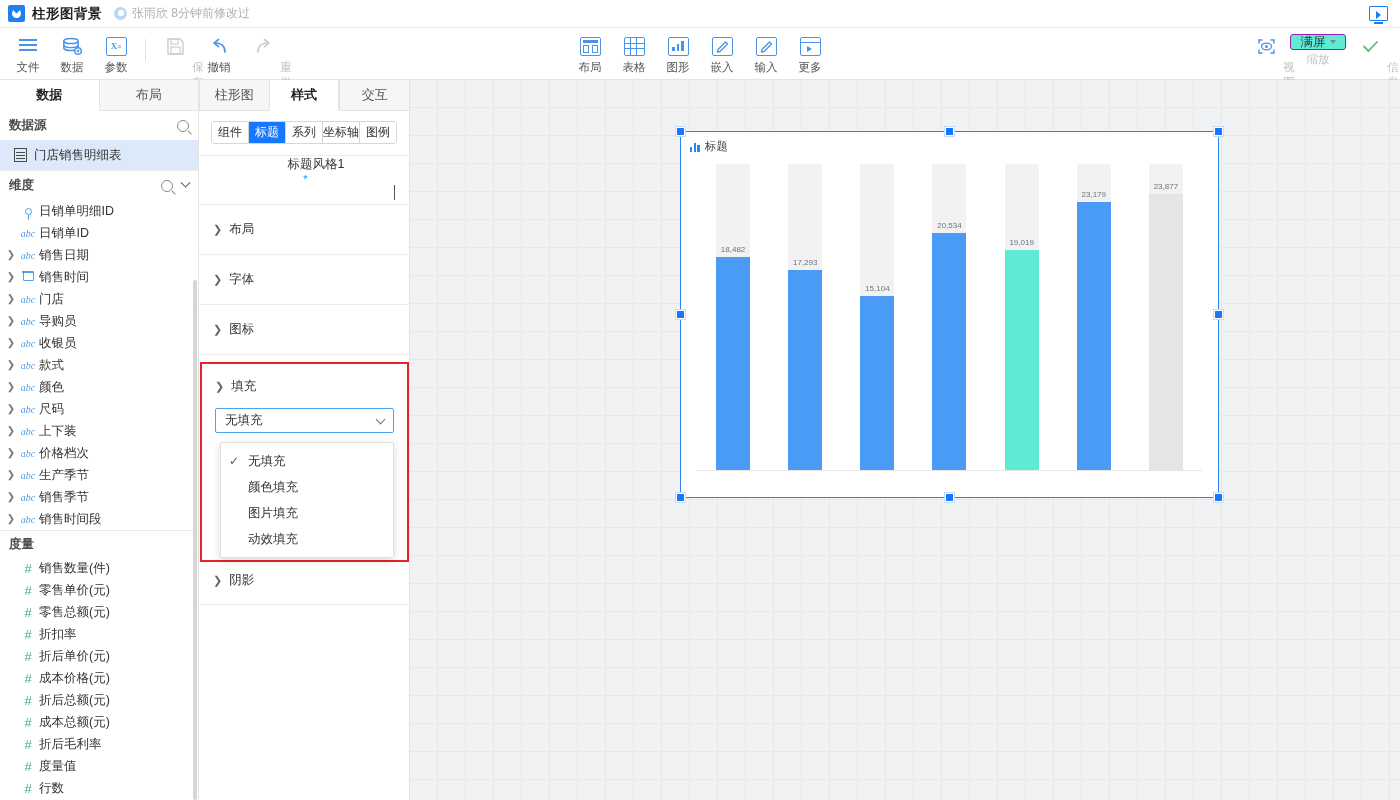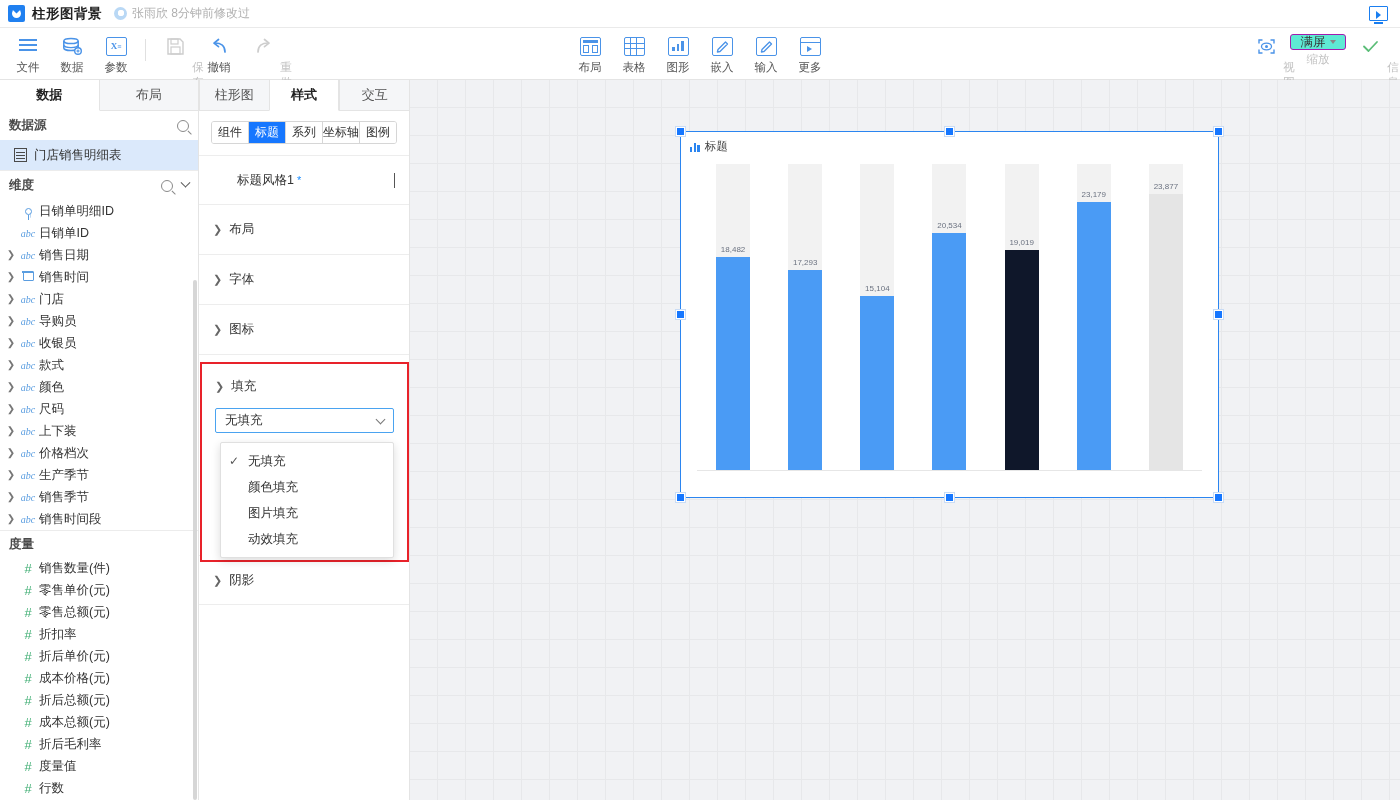--- a/index.html
+++ b/index.html
@@ -249,21 +249,21 @@
     font-size: 12px; color: #333; background: #fff;
     border-right: 1px solid #d6d6d6; cursor: pointer;
   }
   .seg:last-child { border-right: none; }
   .seg.active { background: #1677ff; color: #fff; }
   .panel-row {
     height: 50px; display: flex; align-items: center;
     padding: 0 14px; border-bottom: 1px solid #ededed;
     font-size: 12.5px; color: #333; cursor: pointer;
   }
-  .panel-row.first { border-top: 1px solid #ededed; margin-top: 11px; }
+  .panel-row.first { border-top: 1px solid #ededed; margin-top: 11px; flex-direction: column; }
   .star { color: #1a8cff; margin-left: 3px; font-size: 11px; }
   .row-chev { margin-left: auto; }
   .chev-dn {
     width: 8px; height: 8px; border-right: 1.3px solid #555;
     border-bottom: 1.3px solid #555; transform: rotate(45deg);
     margin-bottom: 3px;
   }
   .collapse-row {
     height: 50px; display: flex; align-items: center;
     padding: 0 14px; border-bottom: 1px solid #ededed;
@@ -837,21 +837,21 @@
                 </div>
               </div>
               <div class="bar-slot">
                 <div class="bar-track"></div>
                 <div class="bar-fill" style="height:77.48679245283019%;background:#4a9bf5;">
                   <span class="bar-val">20,534</span>
                 </div>
               </div>
               <div class="bar-slot">
                 <div class="bar-track"></div>
-                <div class="bar-fill" style="height:71.76981132075471%;background:#0f172a;">
+                <div class="bar-fill" style="height:71.76981132075471%;background:#5eead4;">
                   <span class="bar-val">19,019</span>
                 </div>
               </div>
               <div class="bar-slot">
                 <div class="bar-track"></div>
                 <div class="bar-fill" style="height:87.4679245283019%;background:#4a9bf5;">
                   <span class="bar-val">23,179</span>
                 </div>
               </div>
               <div class="bar-slot">

